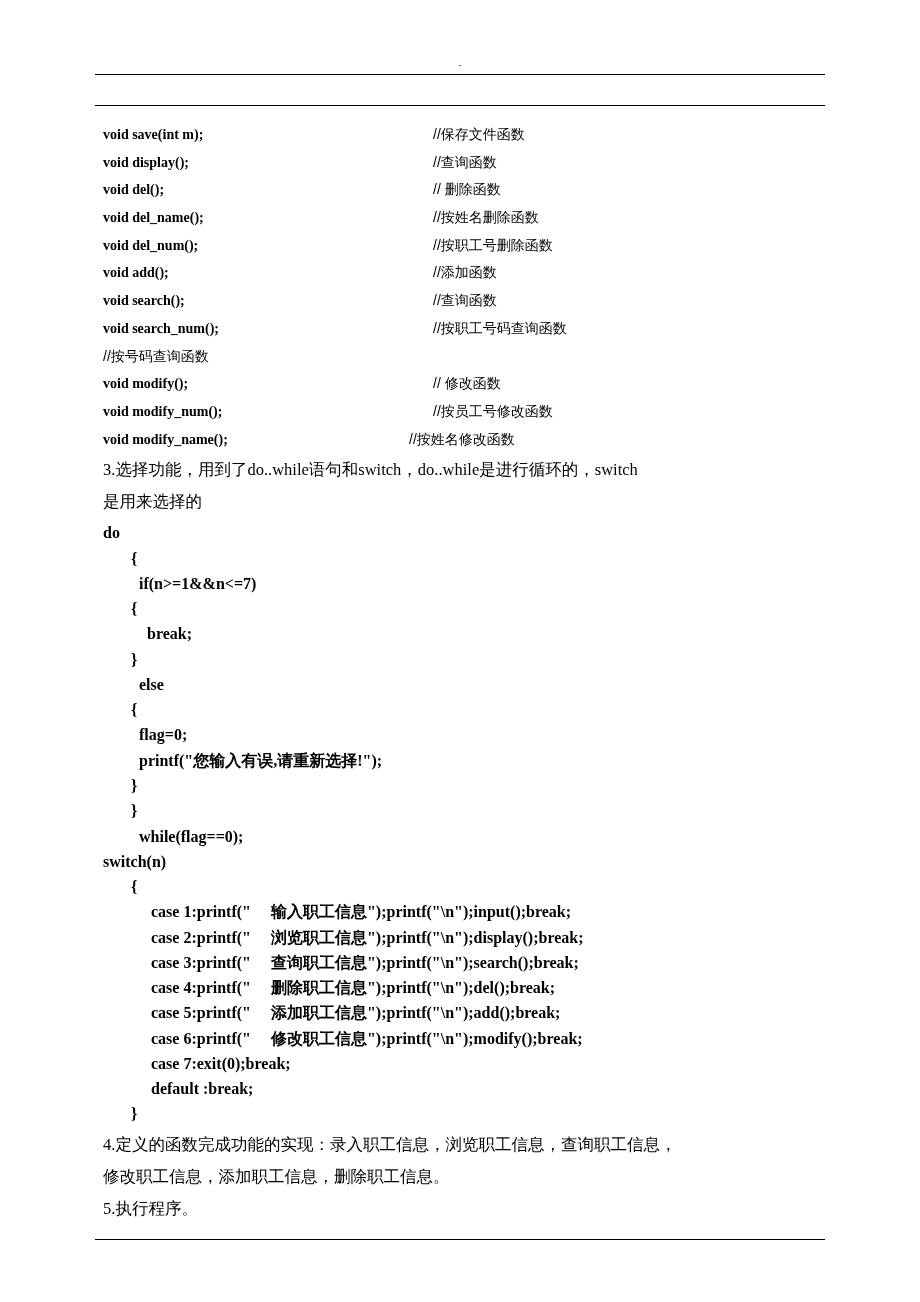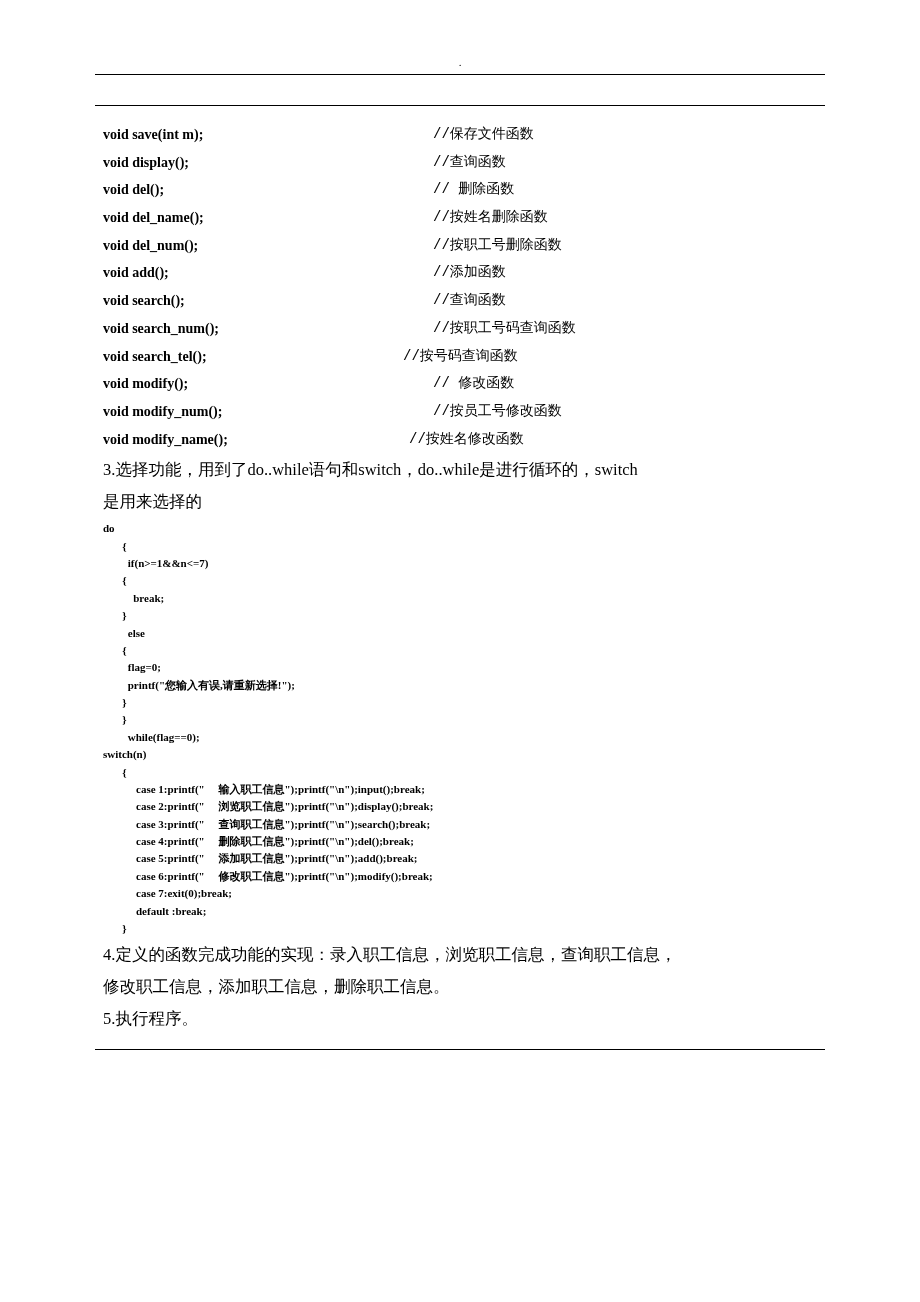--- a/index.html
+++ b/index.html
@@ -38,33 +38,33 @@
     margin-bottom: 6px;
     font-size: 14px;
     line-height: 1.55;
   }
   .decl-left {
     font-family: "Times New Roman", serif;
     font-weight: bold;
     min-width: 330px;
   }
   .decl-right {
-    font-family: Liberation Mono, monospace;
+    font-family: Liberation Sans, sans-serif;
     font-weight: normal;
   }
   .para {
     font-family: "SimSun", serif;
     font-size: 16.5px;
     line-height: 1.7;
     margin: 4px 0;
   }
   .code-line {
     font-family: "Times New Roman", serif;
     font-weight: bold;
-    font-size: 11px;
+    font-size: 16px;
     line-height: 1.58;
     white-space: pre;
   }
   .code-line .cjk {
     font-family: Liberation Sans, sans-serif;
     font-weight: bold;
   }
 </style>
 </head>
 <body>
@@ -104,21 +104,20 @@
         </div>
         <div class="decl-row">
           <div class="decl-left">  void search();</div>
           <div class="decl-right">//查询函数</div>
         </div>
         <div class="decl-row">
           <div class="decl-left">  void search_num();</div>
           <div class="decl-right"> //按职工号码查询函数</div>
         </div>
         <div class="decl-row">
-          <div class="decl-left" style="min-width: 300px;">  void search_tel();</div>
           <div class="decl-right">//按号码查询函数</div>
         </div>
         <div class="decl-row">
           <div class="decl-left">  void modify();</div>
           <div class="decl-right">//  修改函数</div>
         </div>
         <div class="decl-row">
           <div class="decl-left">  void modify_num();</div>
           <div class="decl-right"> //按员工号修改函数</div>
         </div>

